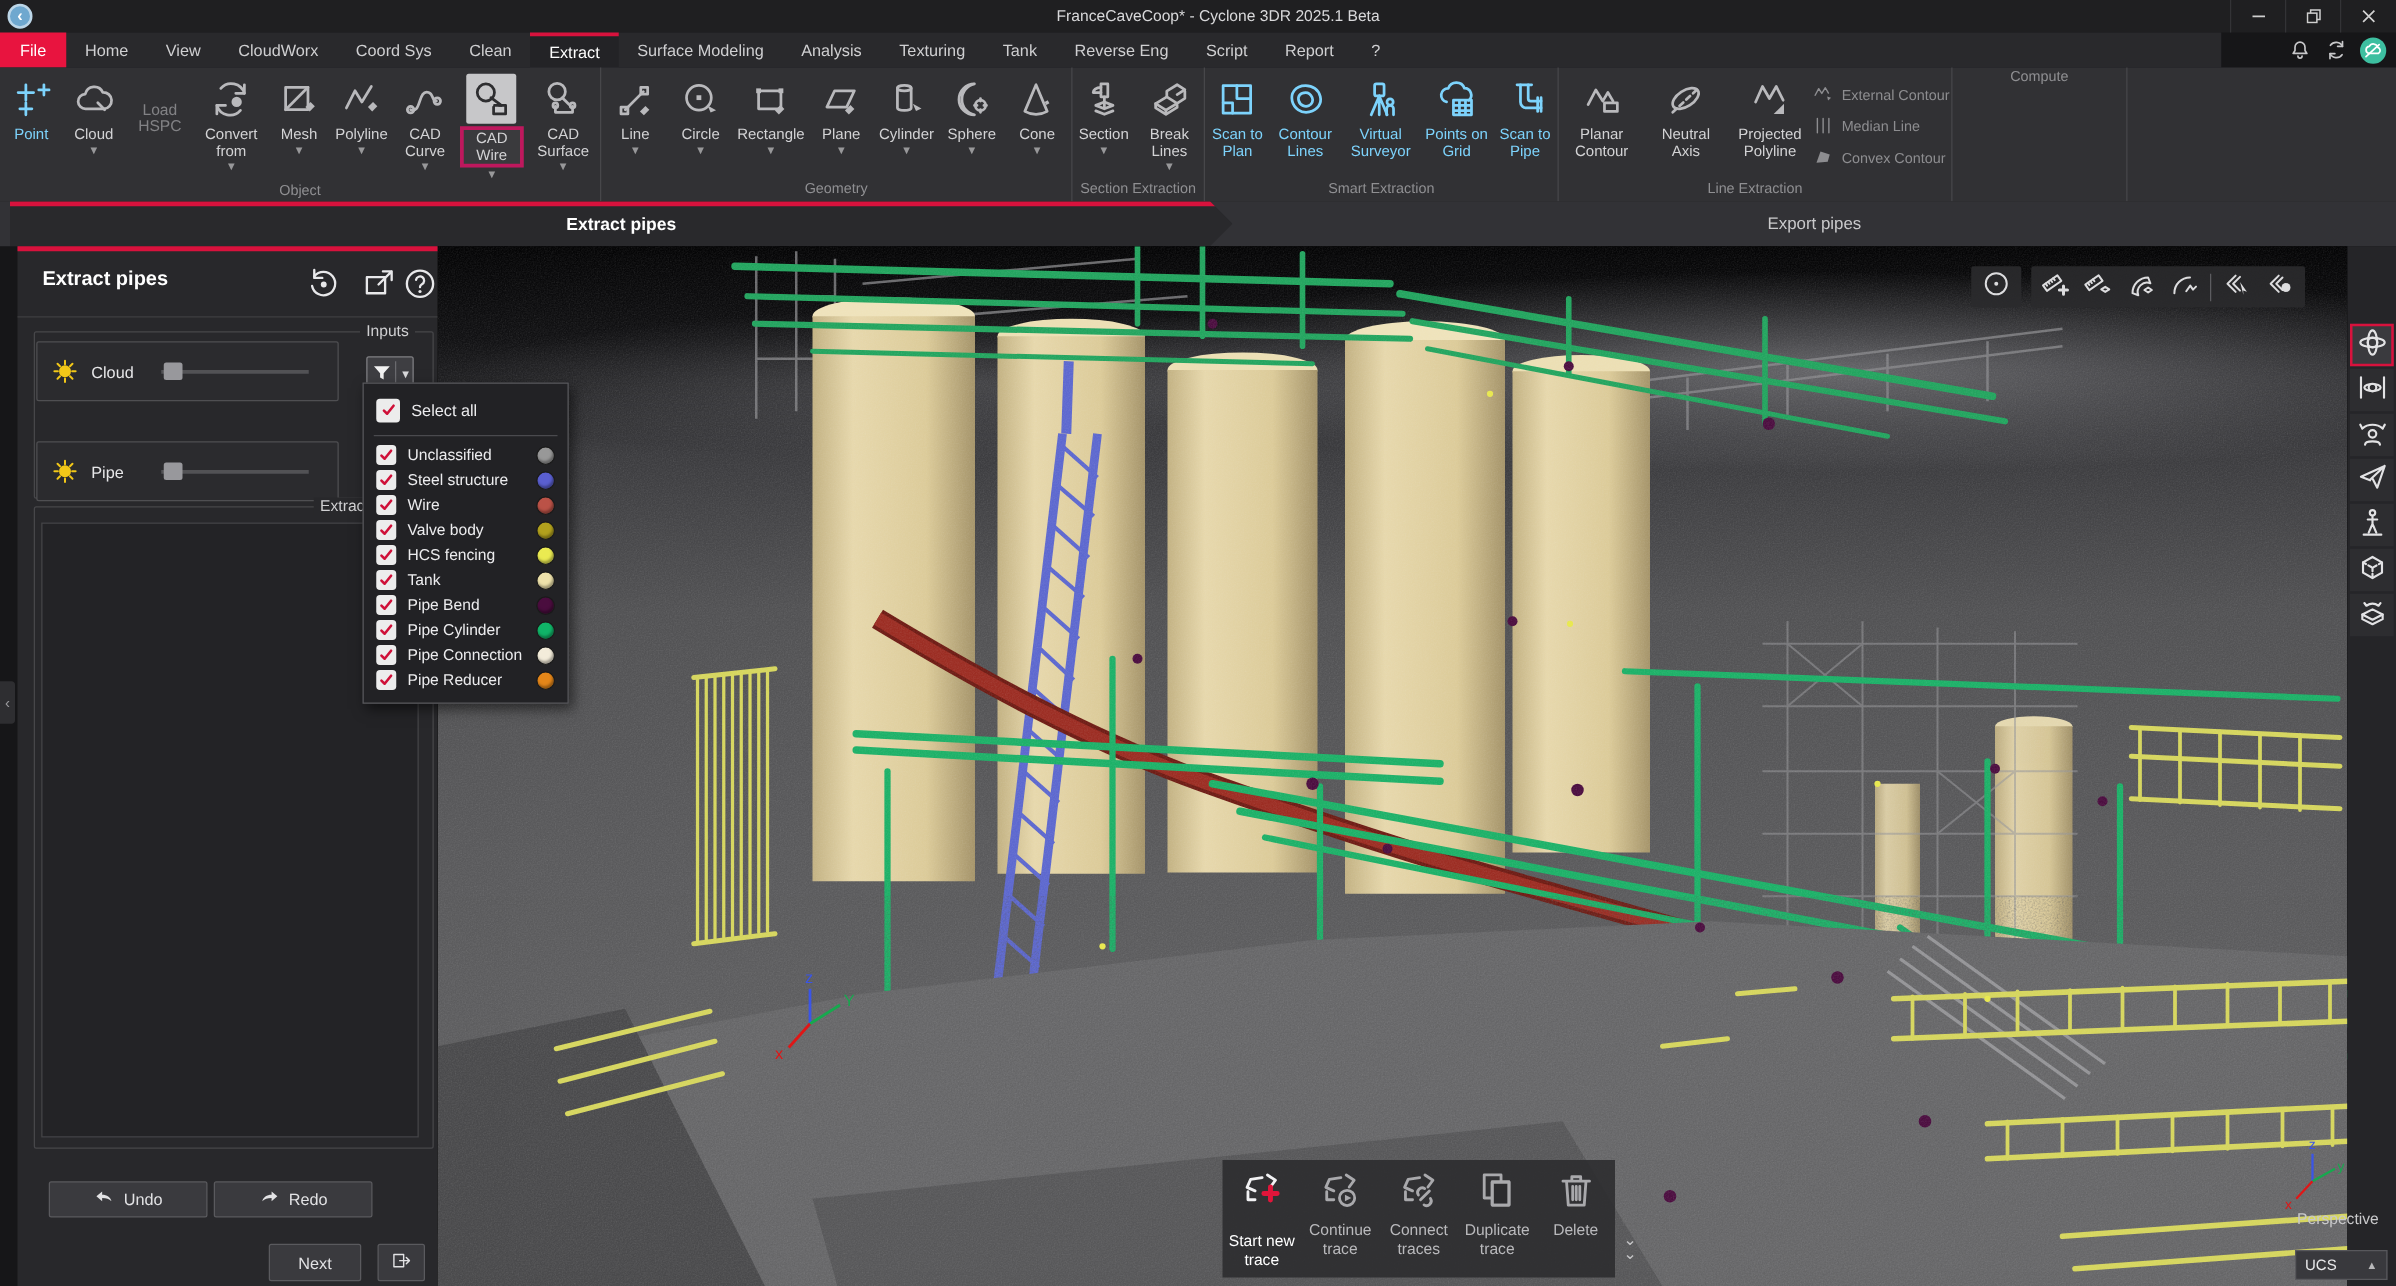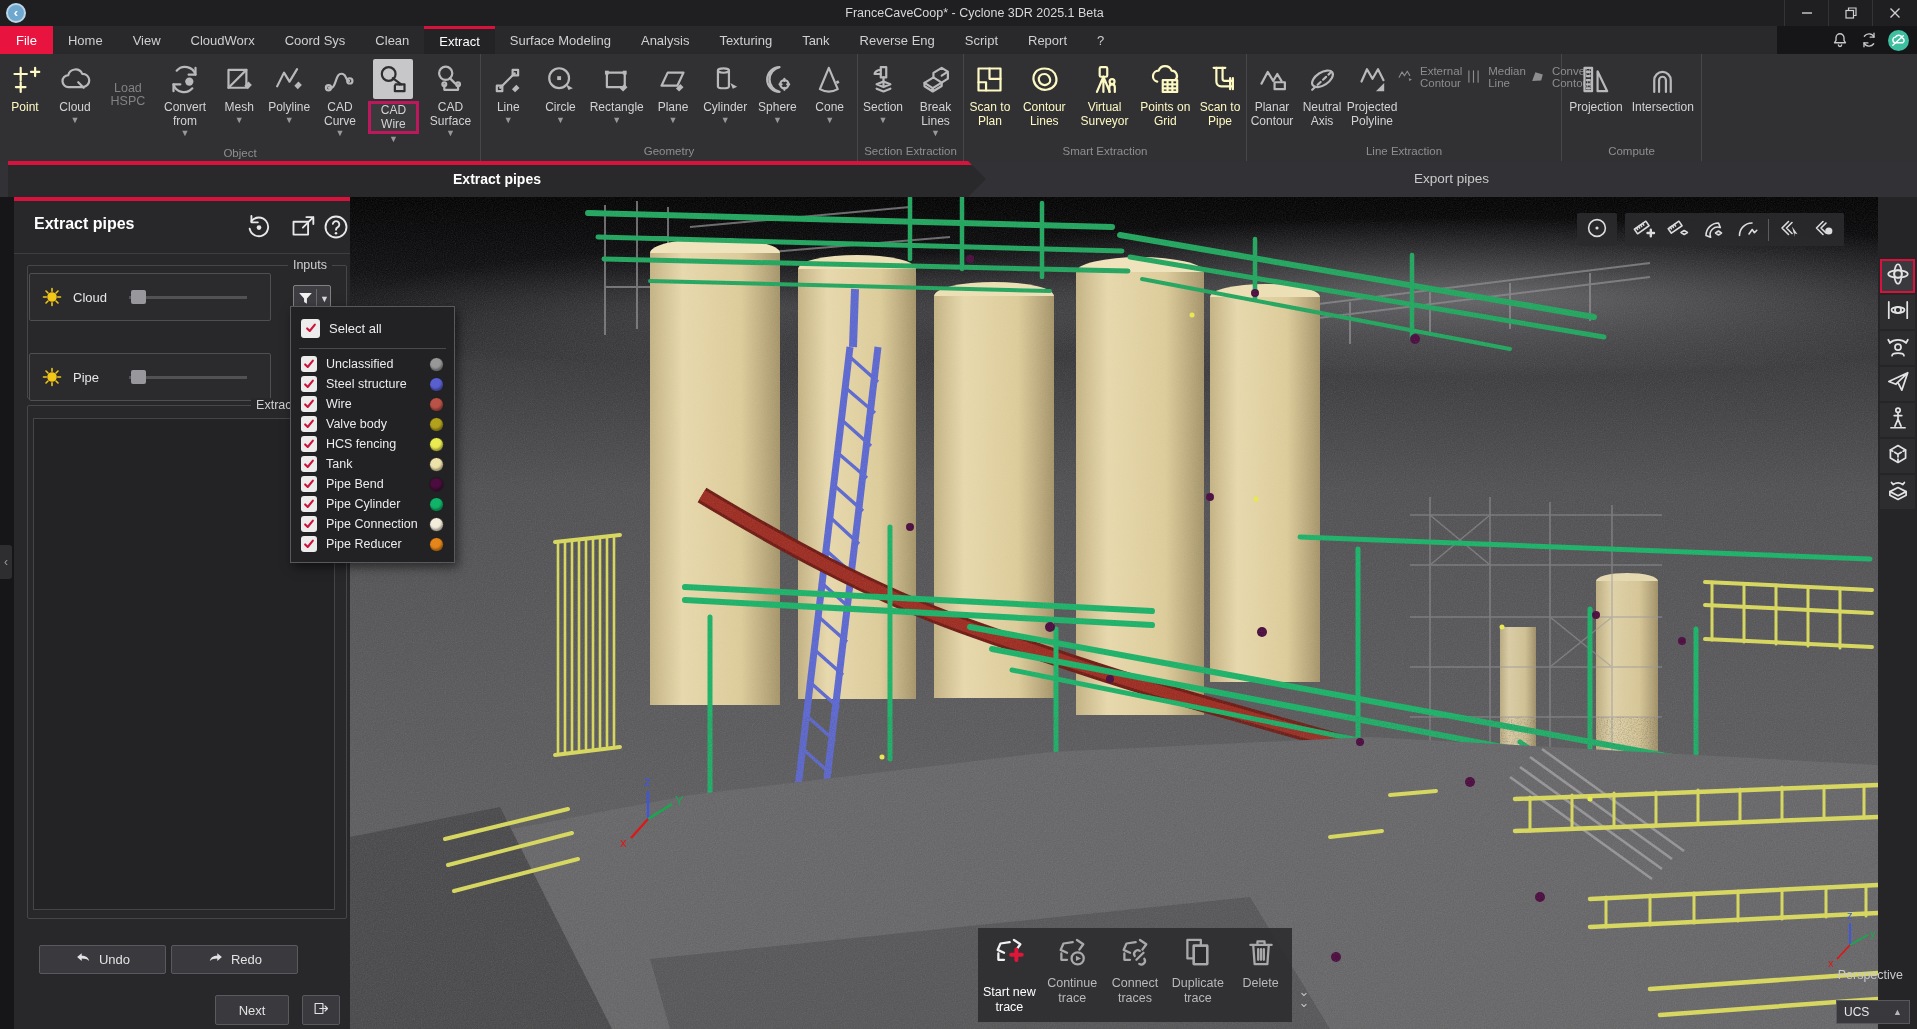--- a/index.html
+++ b/index.html
@@ -34,24 +34,24 @@
     border-bottom:1px solid #222;}
   .rgroup{display:flex;flex-direction:column;box-sizing:border-box;border-right:1px solid #47474a;}
   .ritems{flex:1;display:flex;align-items:flex-start;justify-content:space-evenly;padding-top:4px;}
   .rgname{height:18px;text-align:center;font-size:11.5px;color:#8f8f92;line-height:16px;}
   .rbtn{display:flex;flex-direction:column;align-items:center;min-width:46px;max-width:62px;
     padding:1px 2px;cursor:pointer;}
   .ric{width:40px;height:40px;display:flex;align-items:center;justify-content:center;color:#b9b9bc;}
   .ric svg{width:33px;height:33px;}
   .rlbl{font-size:12px;line-height:13.5px;text-align:center;color:#d2d2d4;margin-top:2px;}
   .rcaret{font-size:9px;color:#98989a;line-height:9px;margin-top:1px;}
-  .rbtn.dim .rlbl,.rbtn.dim .ric{color:#fef9c3;}
+  .rbtn.dim .rlbl,.rbtn.dim .ric{color:#7dd3fc;}
   .rbtn.sel .ric{background:#c7c7c9;color:#2e2e30;border-radius:2px;}
   .rbtn.sel .rlbl{border:3px solid #be185d;background:#3a3a3d;padding:0 3px;}
-  .rstack{display:flex;justify-content:flex-start;gap:3px;padding-top:8px;}
+  .rstack{display:flex;flex-direction:column;justify-content:flex-start;gap:3px;padding-top:8px;}
   .rsbtn{display:flex;align-items:center;gap:6px;font-size:11.5px;color:#8d8d90;cursor:pointer;height:22px;}
   .rsbtn svg{width:17px;height:17px;color:#8d8d90;}
   .rbtn.plain{justify-content:center;height:70px;}
   .rbtn.plain .rlbl{color:#828285;font-size:12.5px;}
 
   
   #banner{left:0;top:161px;width:1917px;height:36px;background:#323236;}
   #step-active{left:8px;top:0;width:978px;height:36px;background:#29292c;
     clip-path:polygon(0 0,calc(100% - 18px) 0,100% 50%,calc(100% - 18px) 100%,0 100%);}
   #step-active::before{content:"";position:absolute;left:0;top:0;height:4px;width:100%;background:#d8123d;}
@@ -509,41 +509,20 @@
             <span><svg viewBox="0 0 24 24" fill="none" stroke="currentColor" stroke-width="1.6" stroke-linecap="round" stroke-linejoin="round">
                 <path d="M4.5 18.5L9 6l10.5 3.2-2.3 8.3z" fill="currentColor" stroke="none"></path>
               </svg></span>
             <span>Convex Contour</span>
           </div>
         </div>
       </div>
       <div class="rgname">Line Extraction</div>
     </div>
     <div class="rgroup" style="width: 140px;">
-      <div class="ritems">
-        <div class="rbtn">
-          <span class="ric">
-            <svg viewBox="0 0 24 24" fill="none" stroke="currentColor" stroke-width="1.6" stroke-linecap="round" stroke-linejoin="round">
-              <rect x="4" y="3.5" width="5.5" height="17"></rect>
-              <path d="M5.7 6.5h2.2M5.7 9.5h2.2M5.7 12.5h2.2M5.7 15.5h2.2M5.7 18.5h2.2"></path>
-              <path d="M13.5 20.5V6l7 14.5z"></path>
-            </svg>
-          </span>
-          <span class="rlbl">Projection</span>
-        </div>
-        <div class="rbtn">
-          <span class="ric">
-            <svg viewBox="0 0 24 24" fill="none" stroke="currentColor" stroke-width="1.6" stroke-linecap="round" stroke-linejoin="round">
-              <path d="M6 21V12.5a6 6 0 0 1 12 0V21"></path>
-              <path d="M9.5 21v-8.5a2.5 2.5 0 0 1 5 0V21"></path>
-            </svg>
-          </span>
-          <span class="rlbl">Intersection</span>
-        </div>
-      </div>
       <div class="rgname">Compute</div>
     </div>
   </div>
 
 <div class="abs" id="banner">
   <div class="abs" id="step-active">
     <div class="abs stlbl">Extract pipes</div>
   </div>
   <div class="abs" id="step-next">Export pipes</div>
 </div>

